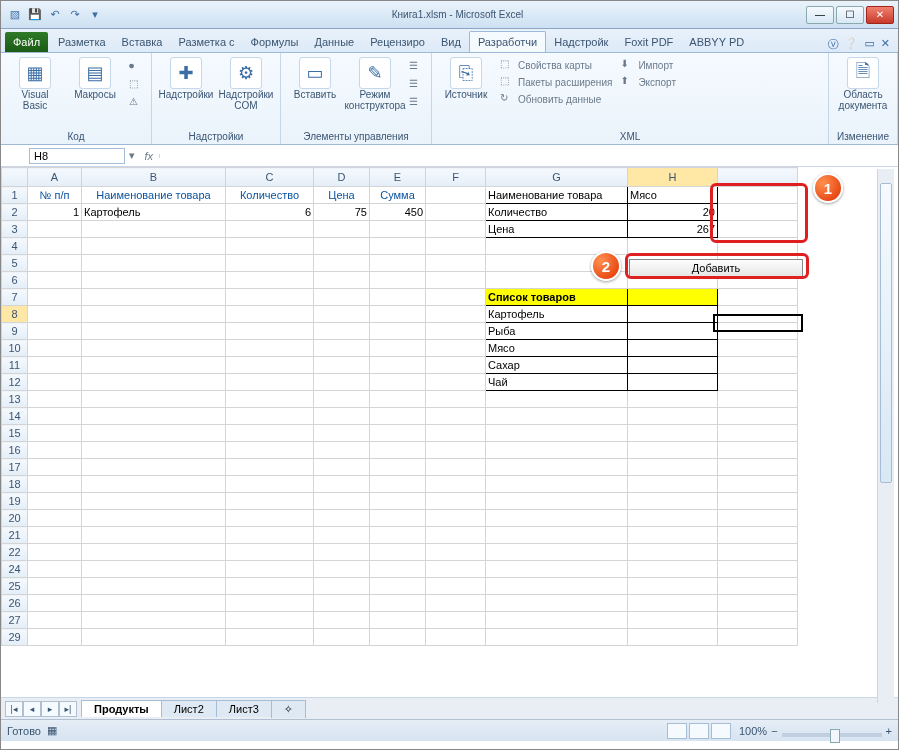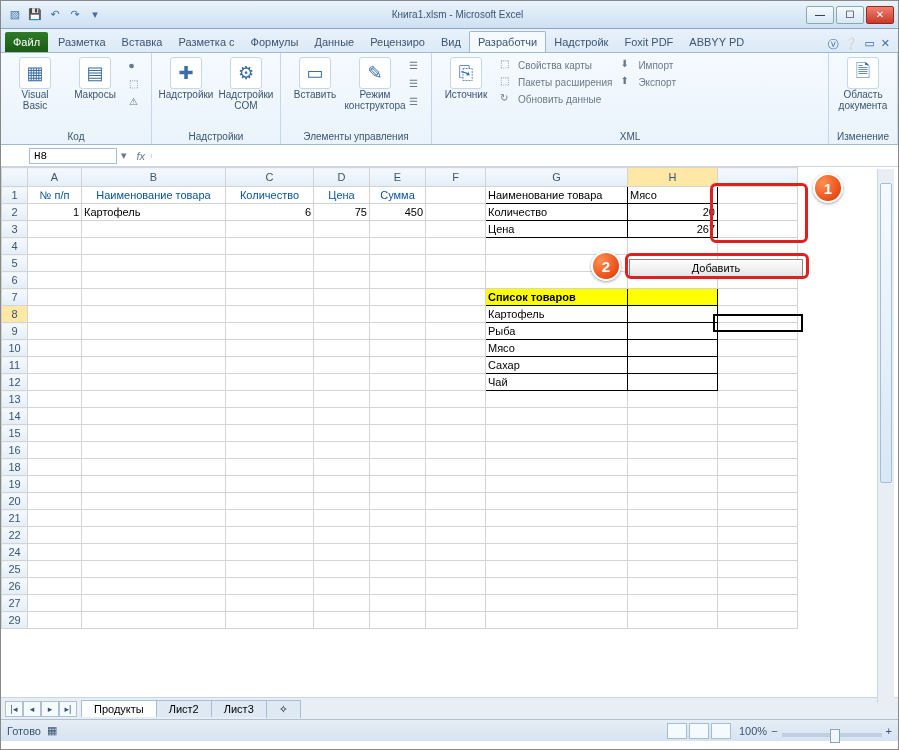--- a/index.html
+++ b/index.html
@@ -23,21 +23,21 @@
   .group { border-right: 1px solid #c6d7ea; padding: 2px 6px; display: flex; flex-direction: column; }
   .group .items { flex: 1; display: flex; align-items: flex-start; gap: 4px; }
   .group .label { text-align: center; color: #3b5572; font-size: 10px; padding-top: 2px; }
   .btn-v { display: flex; flex-direction: column; align-items: center; width: 56px; text-align: center; padding: 2px; cursor: default; }
   .btn-v .bicon { width: 32px; height: 32px; background: #fff; border: 1px solid #c6d7ea; border-radius: 3px; display: flex; align-items: center; justify-content: center; font-size: 18px; color: #3b6ea5; }
   .btn-v .blabel { font-size: 10px; color: #3b5572; line-height: 11px; margin-top: 0; }
   .btn-s { display: flex; align-items: center; gap: 4px; font-size: 10px; color: #6a7a8a; padding: 1px 2px; }
   .btn-s .sicon { width: 14px; height: 14px; display: inline-block; }
   
   .fbar { height: 22px; display: flex; align-items: center; border-bottom: 1px solid #c6d7ea; font-size: 11px; }
-  .namebox { width: 88px; border: 1px solid #a7bdd6; margin: 2px 0 2px 28px; padding: 1px 4px; background: #fff; font-family: Liberation Mono, monospace; }
+  .namebox { width: 96px; border: 1px solid #a7bdd6; margin: 2px 0 2px 28px; padding: 1px 4px; background: #fff; }
   .fx { padding: 0 6px; color: #6a7a8a; font-style: italic; }
   .formula { flex: 1; border-left: 1px solid #c6d7ea; padding: 2px 6px; }
   
   .gridwrap { position: relative; height: 530px; overflow: hidden; }
   table.sheet { border-collapse: collapse; table-layout: fixed; }
   .sheet th, .sheet td { border: 1px solid #d4d4d4; height: 17px; font-size: 11px; padding: 0 2px; background: #fff; overflow: hidden; white-space: nowrap; }
   .sheet thead th { background: linear-gradient(#f5f9fd,#e4eef8); text-align: center; font-weight: normal; color: #3b5572; height: 19px; }
   .sheet .rowhdr { background: linear-gradient(#f5f9fd,#e4eef8); text-align: center; color: #3b5572; width: 26px; }
   .colA { width: 54px; } .colB { width: 144px; } .colC { width: 88px; } .colD { width: 56px; } .colE { width: 56px; } .colF { width: 60px; } .colG { width: 142px; } .colH { width: 90px; }
   .hdr { font-weight: normal; color: #0a54a0; text-align: center; }
@@ -49,21 +49,21 @@
   
   .redbox { position: absolute; border: 3px solid #e02020; border-radius: 6px; pointer-events: none; }
   .badge { position: absolute; width: 30px; height: 30px; border-radius: 50%; background: radial-gradient(circle at 30% 30%, #ff9050, #e03000); border: 2px solid #fff; color: #fff; display: flex; align-items: center; justify-content: center; font-weight: bold; font-size: 15px; box-shadow: 0 1px 3px rgba(0,0,0,.4); }
   .addbtn { position: absolute; background: linear-gradient(#fdfdfd,#e6e6e6); border: 1px solid #888; font-size: 11px; text-align: center; padding: 2px 2px; }
   .thicksel { position: absolute; border: 2px solid #000; pointer-events: none; }
   
   .sheetbar { height: 22px; background: #e9eef4; border-top: 1px solid #c6d7ea; display: flex; align-items: center; font-size: 11px; }
   .navbtns { display: flex; gap: 0; padding: 0 4px; }
   .navbtn { width: 18px; height: 16px; border: 1px solid #b0c0d2; background: #f5faff; display: flex; align-items: center; justify-content: center; font-size: 9px; color: #3b5572; }
   .stab { padding: 2px 12px; background: #fff; border: 1px solid #a7bdd6; border-bottom: none; margin-right: -1px; }
-  .stab.active { background: #fff; font-weight: normal; }
+  .stab.active { background: #fff; font-weight: bold; }
   .stab.inact { background: #dfe9f3; }
   
   .status { height: 22px; background: linear-gradient(#e6eef6,#d6e3f1); border-top: 1px solid #b0c0d2; display: flex; align-items: center; font-size: 11px; color: #3b5572; padding: 0 6px; }
   .status .spacer { flex: 1; }
   .viewbtns { display: flex; gap: 2px; margin-right: 8px; }
   .viewbtn { width: 20px; height: 16px; border: 1px solid #a7bdd6; background: #f5faff; }
   .zoom { display: flex; align-items: flex-end; gap: 4px; }
   .zslider { width: 100px; height: 4px; background: #c0d0e0; position: relative; }
   .zslider::after { content: ""; position: absolute; left: 48px; top: -4px; width: 8px; height: 12px; background: #f0f6fc; border: 1px solid #8aa; }
   .vscroll { position: absolute; right: 4px; top: 168px; bottom: 46px; width: 17px; background: #e9eef4; border-left: 1px solid #c6d7ea; }
@@ -437,20 +437,32 @@
           <td></td>
           <td></td>
           <td></td>
           <td></td>
           <td></td>
           <td></td>
           <td></td>
           <td></td>
         </tr>
     <tr>
+          <td class="rowhdr">17</td>
+          <td></td>
+          <td></td>
+          <td></td>
+          <td></td>
+          <td></td>
+          <td></td>
+          <td></td>
+          <td></td>
+          <td></td>
+        </tr>
+    <tr>
           <td class="rowhdr">18</td>
           <td></td>
           <td></td>
           <td></td>
           <td></td>
           <td></td>
           <td></td>
           <td></td>
           <td></td>
           <td></td>

